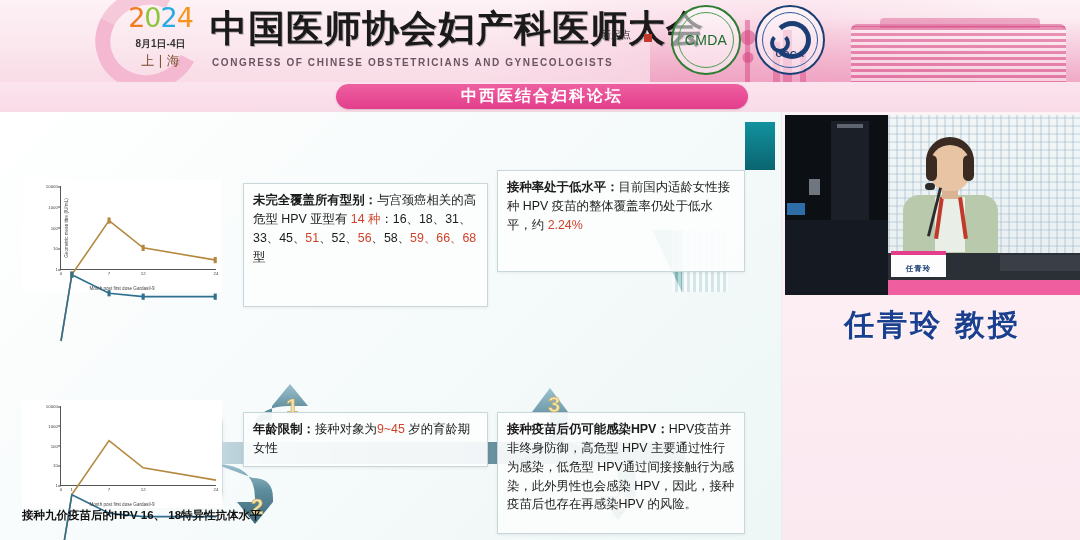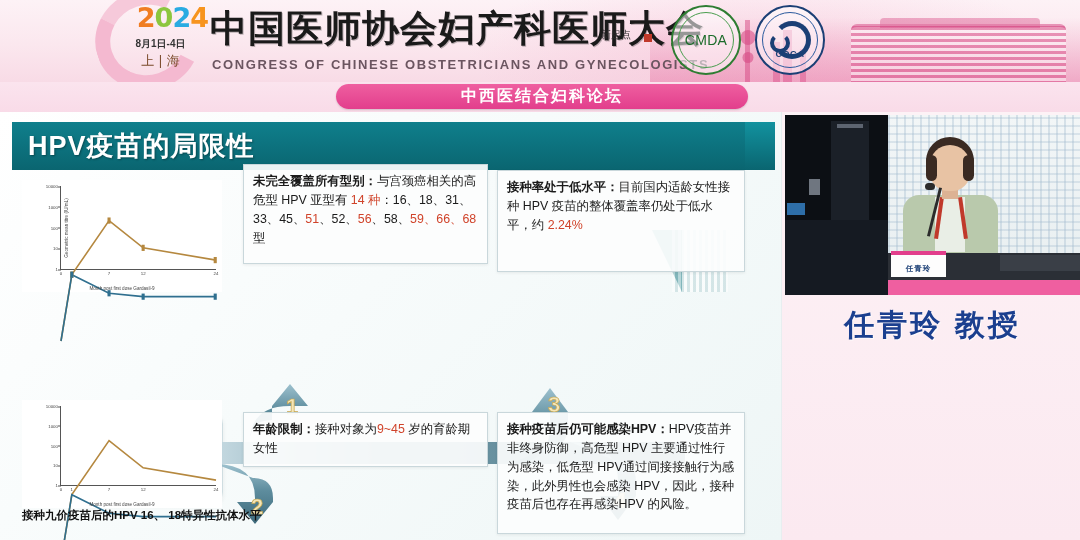--- a/index.html
+++ b/index.html
@@ -32,36 +32,36 @@
   .hall-top{position:absolute;bottom:54px;right:40px;width:160px;height:10px;
     background:rgba(214,70,130,.40);border-radius:4px 4px 0 0;}
 
   .swoosh{
     position:absolute; left:95px; top:-10px; width:105px; height:100px;
     border:15px solid #f4b9d0; border-radius:50%;
     border-right-color:transparent; border-top-color:#f6c9da;
     transform:rotate(-18deg);
   }
   .year-block{ position:absolute; left:113px; top:4px; width:95px; text-align:center; }
-  .year{ font-size:27px; font-weight:bold; letter-spacing:-1px; line-height:1;
-         font-family:"DejaVu Sans",sans-serif;text-align:right; }
+  .year{ font-size:27px; font-weight:normal; letter-spacing:-1px; line-height:1;
+         font-family:"DejaVu Sans",sans-serif; }
   .year i{ font-style:normal; }
   .y2{color:#f07d22;} .y0{color:#8cc63e;} .y2b{color:#29abe2;} .y4{color:#f7941e;}
   .datebar{ font-size:10px; font-weight:bold; color:#333; margin-top:6px; letter-spacing:0px; }
   .city{ font-size:13px; color:#7a4a2a; margin-top:1px; font-family:"DejaVu Serif",serif; }
 
   .cn-title{
     position:absolute; left:210px; top:4px; height:48px;
     font-family:"DejaVu Serif",serif; font-weight:bold; font-size:37px;
     color:#1a1a1a; letter-spacing:1px; white-space:nowrap;
     text-shadow:1px 1px 0 rgba(0,0,0,.25);
   }
   .cn-sub{
     position:absolute; left:212px; top:57px;
-    font-size:13px; font-weight:bold; color:#6b5560; letter-spacing:1.6px;
+    font-size:10px; font-weight:bold; color:#6b5560; letter-spacing:1.6px;
     white-space:nowrap;
   }
   .cn-seal{ position:absolute; left:601px; top:28px; font-size:10px; color:#2b2b2b;
             font-family:"DejaVu Serif",serif; }
   .seal-dot{ position:absolute; left:644px; top:34px; width:8px; height:8px; background:#c0392b; }
 
   .logo-cmda{ position:absolute; left:671px; top:5px; width:70px; height:70px;
       border-radius:50%; border:2px solid #2e7d32; background:rgba(255,255,255,.55);
       display:flex; align-items:center; justify-content:center; }
   .logo-cmda .ring{ position:absolute; inset:5px; border:1px solid #4a9e4f; border-radius:50%;}
@@ -240,23 +240,20 @@
 </div>
 
 <div class="pill-strip"></div>
 <div class="forum-pill">中西医结合妇科论坛</div>
 
 <div class="slide">
 
   <div class="deco-tri"></div>
   <div class="deco-bldg"></div>
 
-  <div class="slide-title">
-    <span>HPV疫苗的局限性</span>
-  </div>
   <div class="title-accent"></div>
 
   <div class="chart" style="left:22px; top:68px; width:200px; height:112px;">
     <div class="plot">
       <div class="ylab">Geometric mean titre (IU/mL)</div>
       <div class="ytick" style="top:100%">1</div>
       <div class="ytick" style="top:75%">10</div>
       <div class="ytick" style="top:50%">100</div>
       <div class="ytick" style="top:25%">1000</div>
       <div class="ytick" style="top:0%">10000</div>
@@ -280,21 +277,21 @@
           <rect x="6" y="55.2" width="2" height="4"></rect>
           <rect x="30" y="67.2" width="2" height="4"></rect>
           <rect x="52" y="69.4" width="2" height="4"></rect>
           <rect x="98.5" y="69.4" width="2" height="4"></rect>
         </g>
       </svg>
     </div>
     <div class="xlab">Month post first dose Gardasil-9</div>
   </div>
 
-  <div class="tbox" style="left:243px; top:52px; width:245px; height:100px;">
+  <div class="tbox" style="left:243px; top:71px; width:245px; height:124px;">
     <b>未完全覆盖所有型别：</b><span>与宫颈癌相关的高危型 HPV 亚型有 </span><span class="hl">14 种</span><span>：16、18、31、33、45、</span><span class="hl">51</span><span>、52、</span><span class="hl">56</span><span>、58、</span><span class="hl">59、66、68</span><span>型</span>
   </div>
 
   <div class="tbox" style="left:497px; top:58px; width:248px; height:102px;">
     <b>接种率处于低水平：</b><span>目前国内适龄女性接种 HPV 疫苗的整体覆盖率仍处于低水平，约 </span><span class="hl">2.24%</span>
   </div>
 
   <div class="node">
     <div>
       <div>HPV疫苗的</div>

